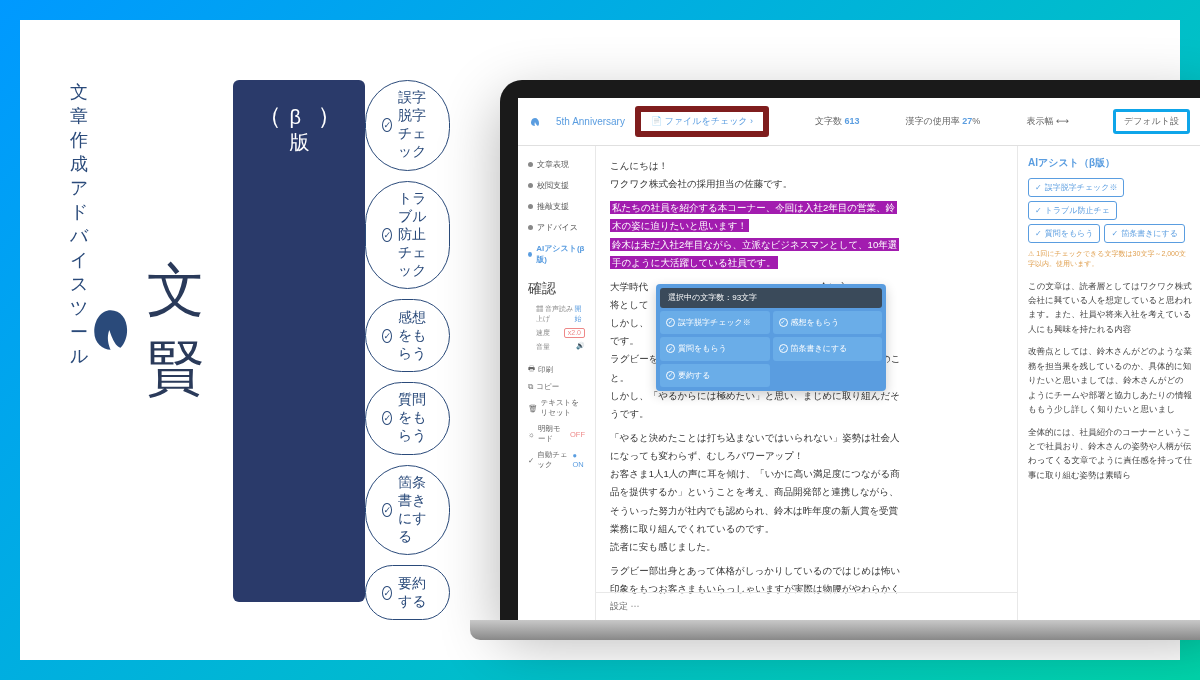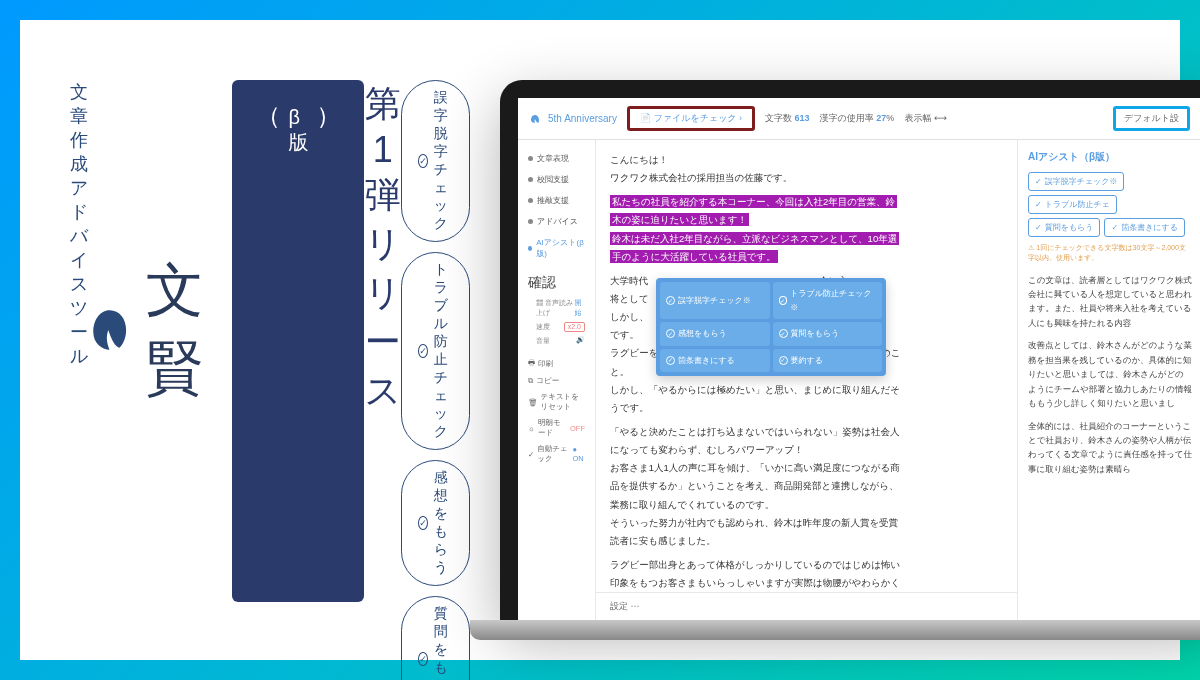--- a/index.html
+++ b/index.html
@@ -16,29 +16,29 @@
 .headline-small { font-size: 20px; }
 .release-text { text-align: center; font-size: 36px; color: #2a3a6a; font-weight: 500; margin-bottom: 30px; }
 .chips { display: flex; flex-wrap: wrap; gap: 10px; }
 .chip { border: 1px solid #2a4a7a; border-radius: 999px; padding: 8px 16px; font-size: 14px; color: #2a4a7a; display: flex; align-items: center; gap: 6px; }
 .chip-icon { width: 14px; height: 14px; border: 1.5px solid #2a4a7a; border-radius: 50%; display: flex; align-items: center; justify-content: center; font-size: 9px; }
 .laptop { position: absolute; right: -40px; top: 60px; width: 720px; height: 580px; }
 .laptop-frame { background: #1a1a1a; border-radius: 22px 22px 0 0; padding: 18px 18px 0 18px; height: 540px; box-shadow: 0 20px 60px rgba(0,0,0,0.3); }
 .laptop-screen { background: #fff; height: 100%; overflow: hidden; font-size: 10px; color: #333; display: flex; flex-direction: column; }
 .laptop-base { background: linear-gradient(#c8c8c8, #888); height: 20px; width: 780px; margin-left: -30px; border-radius: 0 0 10px 10px; }
 .app-topbar { display: flex; align-items: center; padding: 8px 12px; border-bottom: 1px solid #e0e0e0; gap: 10px; font-size: 9px; }
-.anniv { color: #5a9de0; font-size: 10px; display: flex; align-items: center; gap: 8px; }
-.file-check-btn { border: 3px solid #7f1d1d; color: #5a9de0; padding: 3px 10px; border-radius: 3px; font-size: 9px; }
-.stat { color: #666; font-size: 9px; }
+.anniv { color: #5a9de0; font-size: 10px; display: flex; align-items: center; gap: 16px; }
+.file-check-btn { border: 6px solid #7f1d1d; color: #5a9de0; padding: 3px 10px; border-radius: 3px; font-size: 9px; }
+.stat { color: #666; font-size: 9px; margin-left: 36px; }
 .stat-val { color: #5a9de0; font-weight: bold; }
 .default-btn { margin-left: auto; border: 3px solid #0ea5e9; padding: 3px 8px; border-radius: 3px; color: #666; font-size: 9px; }
 .app-body { display: flex; flex: 1; overflow: hidden; }
 .app-side { width: 78px; border-right: 1px solid #e8e8e8; padding: 8px 6px; font-size: 8px; }
 .side-item { padding: 5px 4px; color: #555; display: flex; align-items: center; gap: 4px; }
-.side-item.active { color: #5a9de0; font-weight: normal; }
+.side-item.active { color: #5a9de0; font-weight: bold; }
 .side-dot { width: 5px; height: 5px; background: #888; border-radius: 50%; }
 .side-item.active .side-dot { background: #5a9de0; }
 .side-sec { font-size: 14px; color: #444; margin-top: 6px; padding: 4px; font-weight: normal; }
 .side-small { font-size: 7px; color: #888; padding: 2px 4px 2px 12px; display: flex; justify-content: space-between; }
 .side-ctrl { font-size: 7.5px; color: #666; padding: 3px 4px; display: flex; align-items: center; gap: 3px; }
 .on { color: #5a9de0; }
 .off { color: #e88; }
 .app-main { flex: 1; padding: 12px 14px; line-height: 1.7; font-size: 9.5px; position: relative; overflow: hidden; }
 .txt-line { margin-bottom: 2px; }
 .hl { background: #a21caf; color: #fff; padding: 1px 2px; display: inline; }
@@ -66,21 +66,20 @@
       <svg class="leaf-icon" viewBox="0 0 60 70">
         <path d="M30 5 C15 5 5 20 5 38 C5 55 18 65 30 65 C30 65 22 50 28 35 C28 35 35 60 45 62 C52 55 55 45 55 35 C55 18 45 5 30 5 Z" fill="#2a4a7a"></path>
       </svg>
       <div class="product-name">文賢</div>
     </div>
     <div class="headline-box">
       <span class="headline-sub">（</span>
       <span class="headline-small">β版</span>
       <span class="headline-sub">）</span>
     </div>
-    <div class="release-text">第1弾リリース</div>
     <div class="chips">
       <div class="chip">
           <span class="chip-icon">✓</span>
           <span>誤字脱字チェック</span>
         </div>
       <div class="chip">
           <span class="chip-icon">✓</span>
           <span>トラブル防止チェック</span>
         </div>
       <div class="chip">
@@ -178,36 +177,33 @@
             <div class="txt-line">です。</div>
             <div class="txt-line">ラグビーをはじめたのに深い理由はなくてなんとなく選んだとのこ</div>
             <div class="txt-line">と。</div>
             <div class="txt-line">しかし、「やるからには極めたい」と思い、まじめに取り組んだそ</div>
             <div class="txt-line">うです。</div>
             <div style="height:6px"></div>
             <div class="txt-line">「やると決めたことは打ち込まないではいられない」姿勢は社会人</div>
             <div class="txt-line">になっても変わらず、むしろパワーアップ！</div>
             <div class="txt-line">お客さま1人1人の声に耳を傾け、「いかに高い満足度につながる商</div>
             <div class="txt-line">品を提供するか」ということを考え、商品開発部と連携しながら、</div>
+            <div class="txt-line">そういった努力が社内でも認められ、鈴木は昨年度の新人賞を受賞</div>
             <div class="txt-line">業務に取り組んでくれているのです。</div>
-            <div class="txt-line">そういった努力が社内でも認められ、鈴木は昨年度の新人賞を受賞</div>
             <div class="txt-line">読者に安も感じました。</div>
             <div style="height:6px"></div>
             <div class="txt-line">ラグビー部出身とあって体格がしっかりしているのではじめは怖い</div>
             <div class="txt-line">印象をもつお客さまもいらっしゃいますが実際は物腰がやわらかく</div>
 
             <div class="popup">
+              <div class="popup-head">選択中の文字数：93文字</div>
               <div class="popup-grid">
                 <div class="popup-cell">
                     <span class="ci">✓</span>
                     <span>誤字脱字チェック※</span>
-                  </div>
-                <div class="popup-cell">
-                    <span class="ci">✓</span>
-                    <span>トラブル防止チェック※</span>
                   </div>
                 <div class="popup-cell">
                     <span class="ci">✓</span>
                     <span>感想をもらう</span>
                   </div>
                 <div class="popup-cell">
                     <span class="ci">✓</span>
                     <span>質問をもらう</span>
                   </div>
                 <div class="popup-cell">

